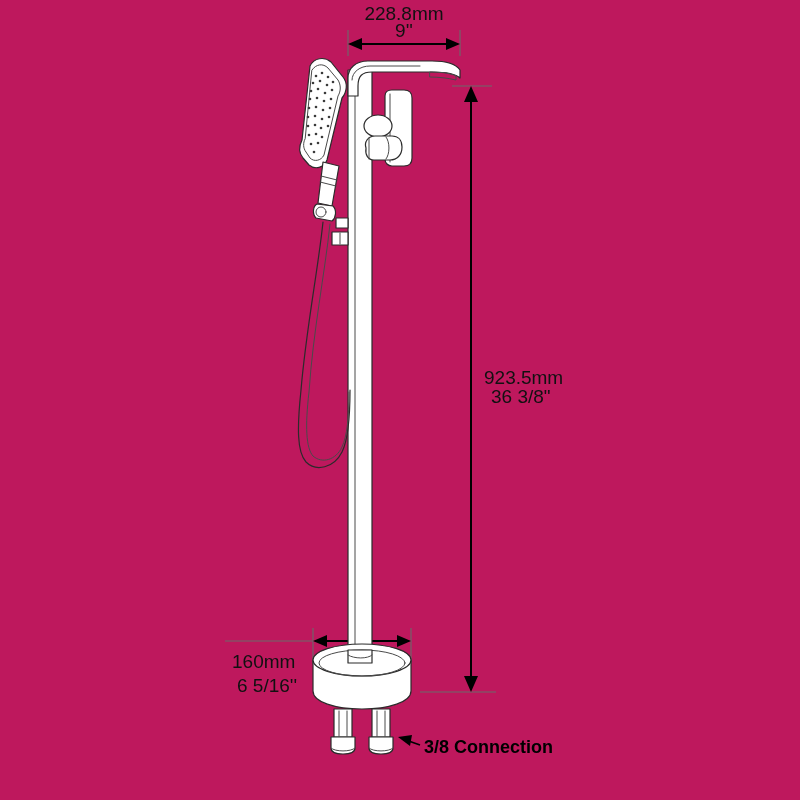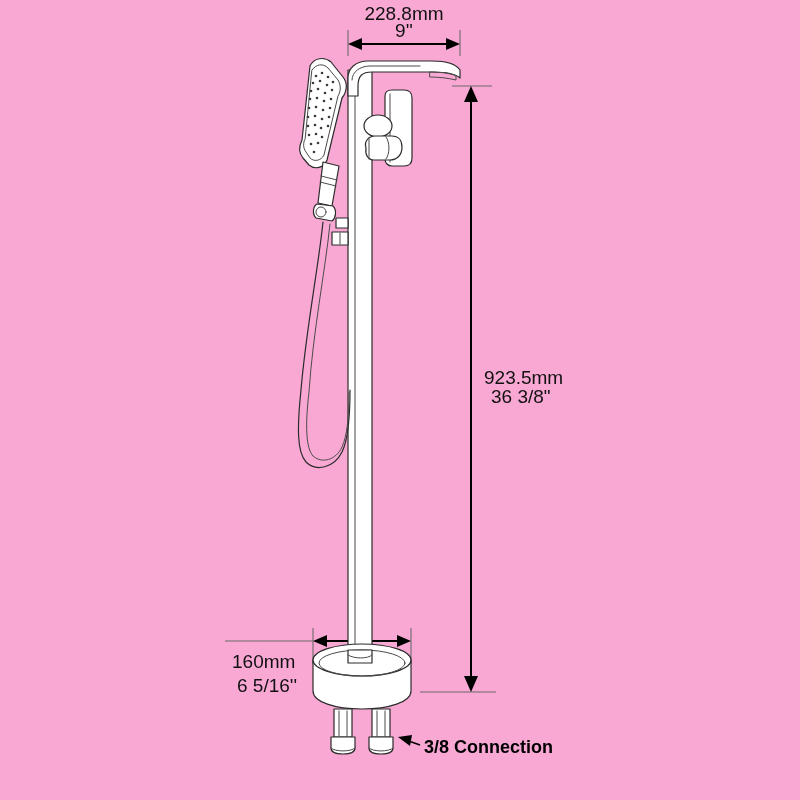--- a/index.html
+++ b/index.html
@@ -10,21 +10,21 @@
   body {
     width: 800px;
     height: 800px;
     font-family: "Liberation Sans", sans-serif;
     overflow: hidden;
   }
   #drawing-root {
     position: relative;
     width: 800px;
     height: 800px;
-    background: #f9a8d4;
+    background: #be185d;
   }
   svg.diagram {
     display: block;
     width: 800px;
     height: 800px;
   }
   .dim-text {
     font-family: "Liberation Sans", sans-serif;
     font-size: 19px;
     fill: #111111;

